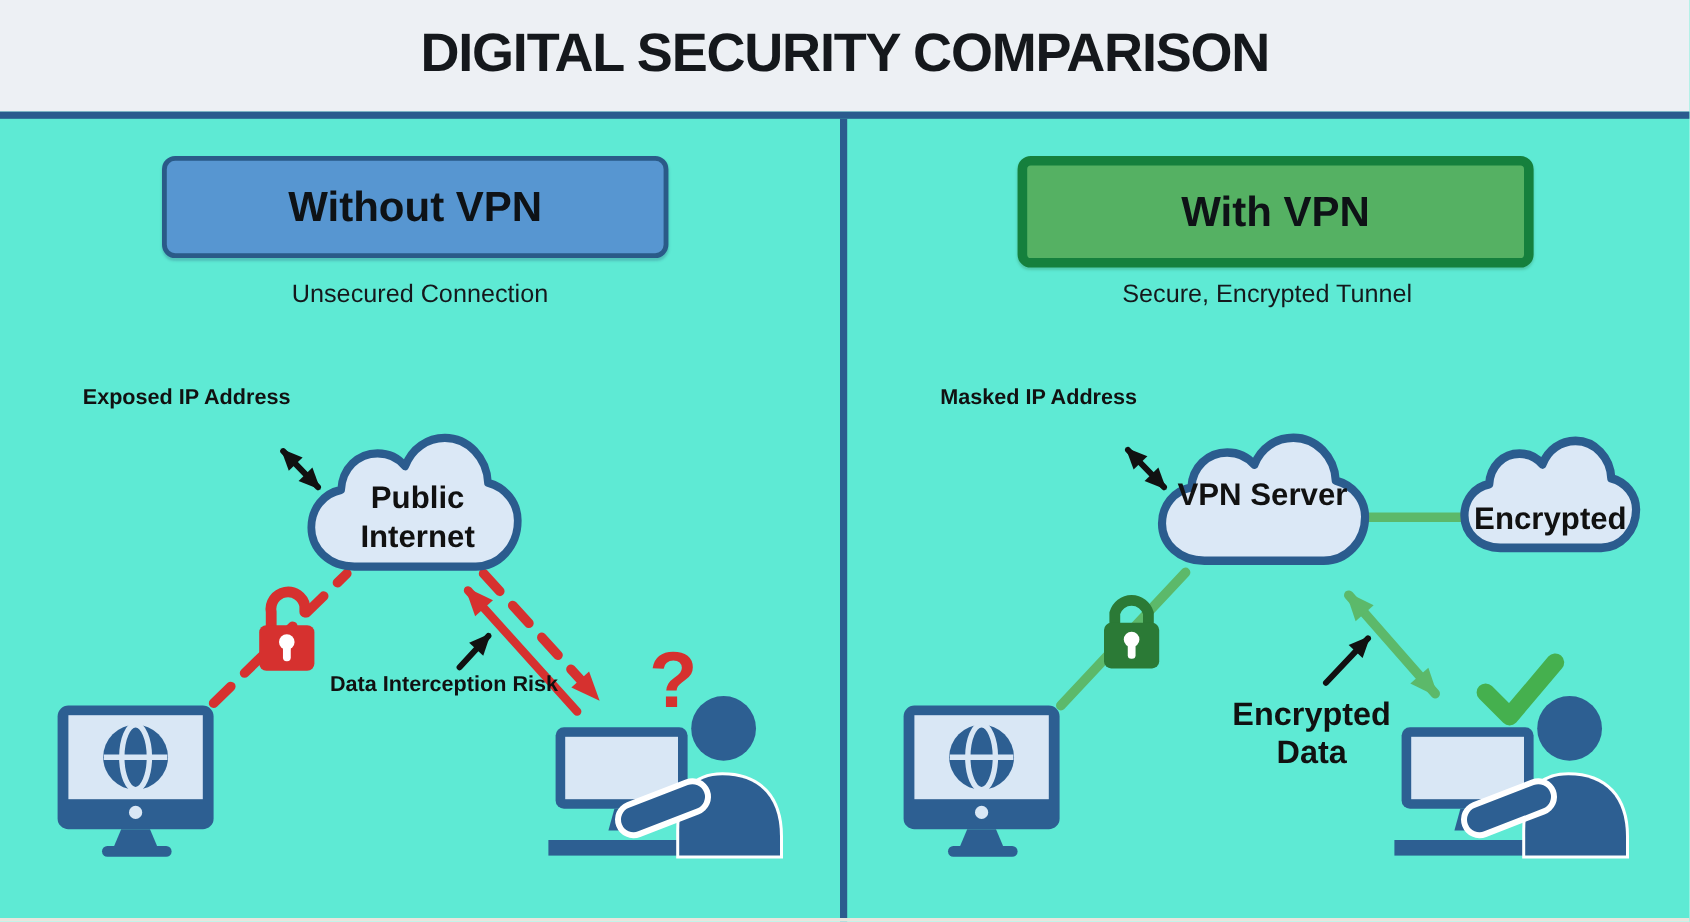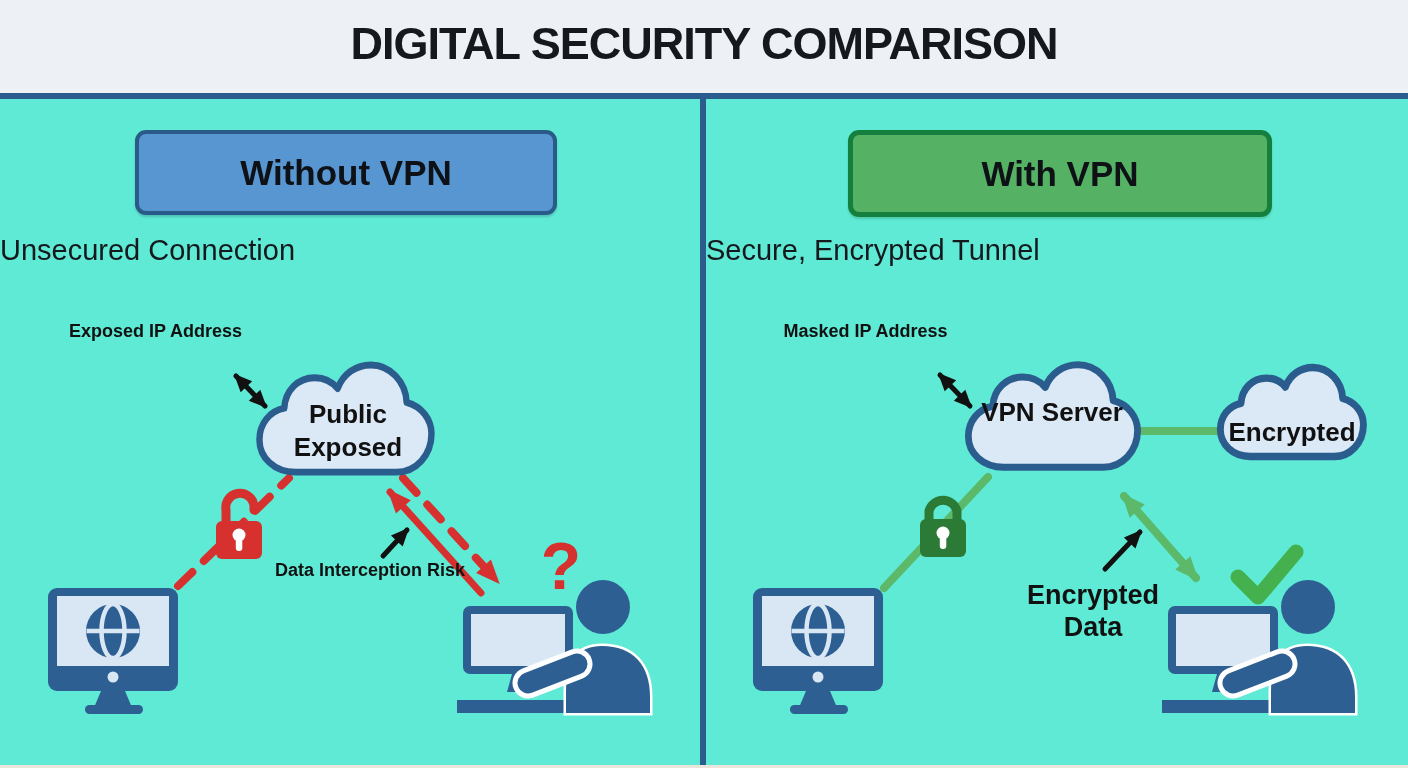--- a/index.html
+++ b/index.html
@@ -8,22 +8,22 @@
   .top-strip{position:absolute;top:0;left:0;width:1408px;height:93px;background:#edf0f4;}
   .title{position:absolute;top:18px;left:0;width:1408px;text-align:center;
          font-size:45px;font-weight:700;letter-spacing:-1px;color:#15181c;}
   .hline{position:absolute;top:93px;left:0;width:1408px;height:6px;background:#2b5c8e;}
   .vline{position:absolute;top:99px;left:700px;width:6px;height:669px;background:#2b5c8e;}
   .bottom-line{position:absolute;bottom:0;left:0;width:1408px;height:3px;background:#e9e5dd;}
   .panel-box{position:absolute;top:130px;width:414px;height:77px;border-radius:11px;
              display:flex;align-items:center;justify-content:center;
              font-size:35px;font-weight:700;color:#0e1216;}
   .box-blue{left:135px;background:#5796d1;border:4px solid #2a5a88;box-shadow:0 2px 2px rgba(40,70,110,.25);}
-  .box-green{left:848px;background:#55b163;border:5px solid #15803d;box-shadow:0 2px 2px rgba(40,110,60,.25);}
-  .subtitle{position:absolute;top:234px;width:700px;text-align:left;font-size:29px;font-weight:400;color:#15181c;}
+  .box-green{left:848px;background:#55b163;border:8px solid #15803d;box-shadow:0 2px 2px rgba(40,110,60,.25);}
+  .subtitle{position:absolute;top:234px;width:700px;text-align:center;font-size:21px;font-weight:400;color:#15181c;}
   .sub-left{left:0;}
   .sub-right{left:706px;}
   .lbl{position:absolute;text-align:center;font-weight:700;color:#111;line-height:1.28;font-size:18px;}
   .lbl-exposed{left:58px;top:320px;width:195px;}
   .lbl-masked{left:768px;top:320px;width:195px;}
   .lbl-cloud{font-size:26px;line-height:1.27;}
   .lbl-public{left:268px;top:398px;width:160px;}
   .lbl-vpn{left:972px;top:396px;width:160px;}
   .lbl-internet{left:1216px;top:416px;width:152px;}
   .lbl-risk{left:272px;top:560px;width:196px;font-size:18px;line-height:1.2;}
@@ -156,21 +156,21 @@
     <span>Without VPN</span>
   </div>
   <div class="panel-box box-green">
     <span>With VPN</span>
   </div>
 
   <div class="subtitle sub-left">Unsecured Connection</div>
   <div class="subtitle sub-right">Secure, Encrypted Tunnel</div>
 
   <div class="lbl lbl-exposed">Exposed IP Address</div>
-  <div class="lbl lbl-cloud lbl-public">Public Exposed</div>
+  <div class="lbl lbl-cloud lbl-public">Public Internet</div>
   <div class="lbl lbl-risk">Data Interception Risk</div>
   <div class="qmark">?</div>
 
   <div class="lbl lbl-masked">Masked IP Address</div>
   <div class="lbl lbl-cloud lbl-vpn">VPN Server</div>
   <div class="lbl lbl-cloud lbl-internet">Encrypted</div>
   <div class="lbl lbl-encrypted">Encrypted Data</div>
 
   <div class="bottom-line"></div>
 </div>

